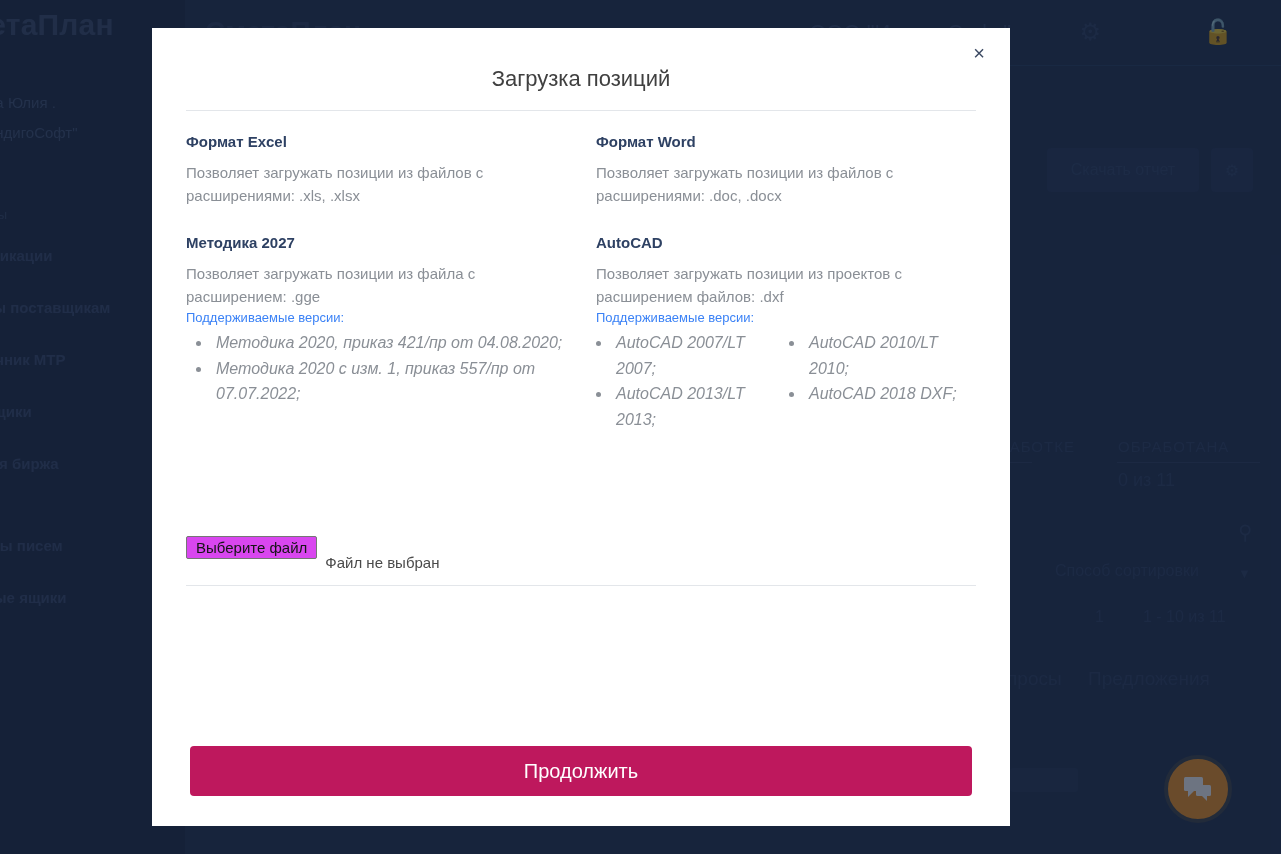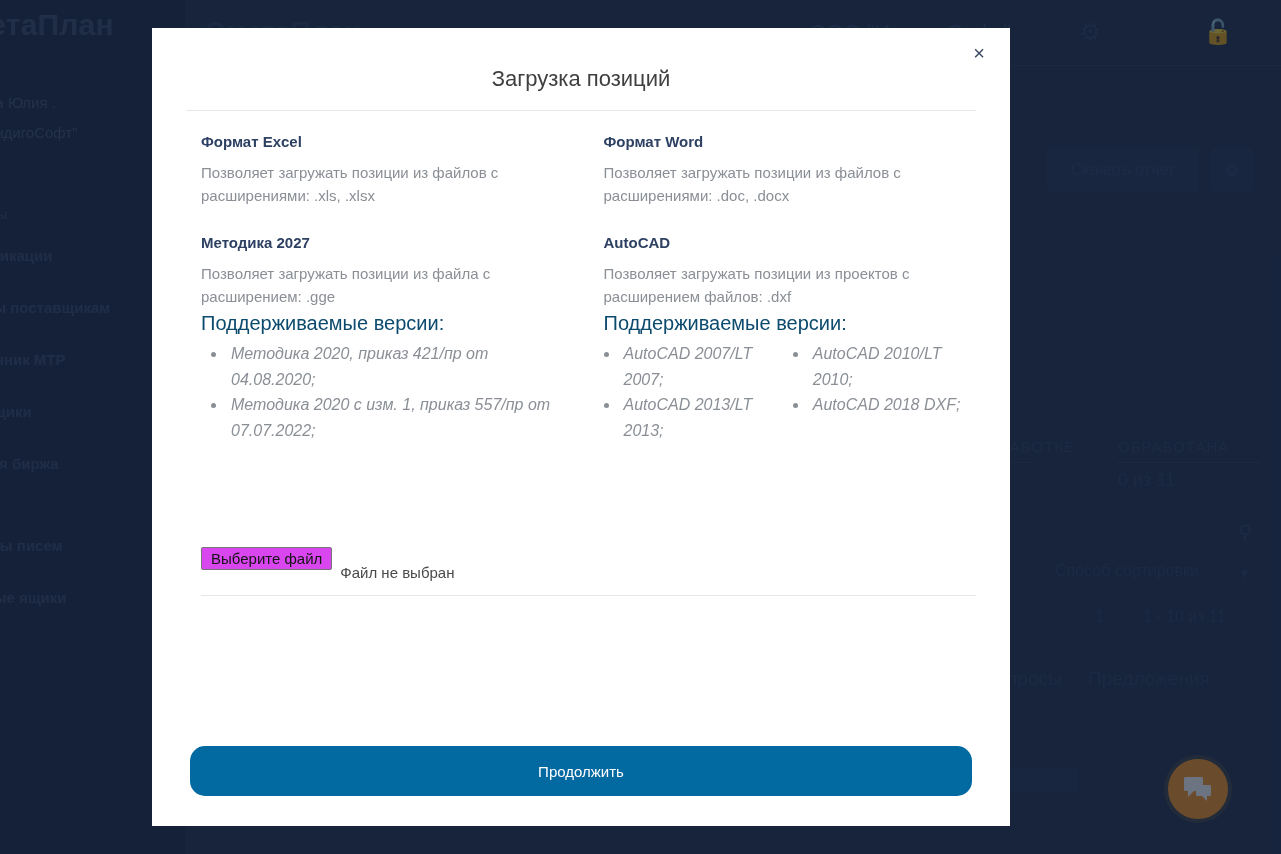--- a/index.html
+++ b/index.html
@@ -192,42 +192,42 @@
     padding-bottom: 18px;
   }
   .modal-rule {
     height: 1px;
     background: #e3e6ea;
     margin: 0 34px;
   }
 
   .modal-body {
     flex: 1;
-    padding: 22px 34px 0 49px;
+    padding: 22px 34px 0 34px;
   }
   .grid-2 {
     display: grid;
     grid-template-columns: 1fr 1fr;
     column-gap: 30px;
   }
   .fmt-block { margin-bottom: 26px; }
   .fmt-title {
     font-size: 15px;
     font-weight: 700;
     color: #2e4163;
     margin-bottom: 11px;
   }
   .fmt-desc {
     font-size: 15px;
     color: #8a8f96;
     line-height: 1.55;
   }
   .fmt-sub {
-    font-size: 20px;
-    color: #0c4a6e;
+    font-size: 13px;
+    color: #3b82f6;
     line-height: 1.55;
   }
   ul.versions {
     margin: 2px 0 0 26px;
     padding: 0;
     list-style: disc;
   }
   ul.versions li {
     font-size: 16px;
     font-style: italic;
@@ -267,25 +267,25 @@
     color: #4a4a4a;
     margin-top: 29px;
   }
 
   .modal-footer {
     padding: 0 38px 30px 38px;
   }
   .btn-continue {
     width: 100%;
     height: 50px;
-    background: #0369a1;
+    background: #be185d;
     border: none;
-    border-radius: 15px;
+    border-radius: 4px;
     color: #ffffff;
-    font-size: 15px;
+    font-size: 20px;
     font-family: "Liberation Sans", sans-serif;
     cursor: pointer;
   }
 </style>
 </head>
 <body>
 
 <div class="app-root">
 
   <div class="app-sidebar">

